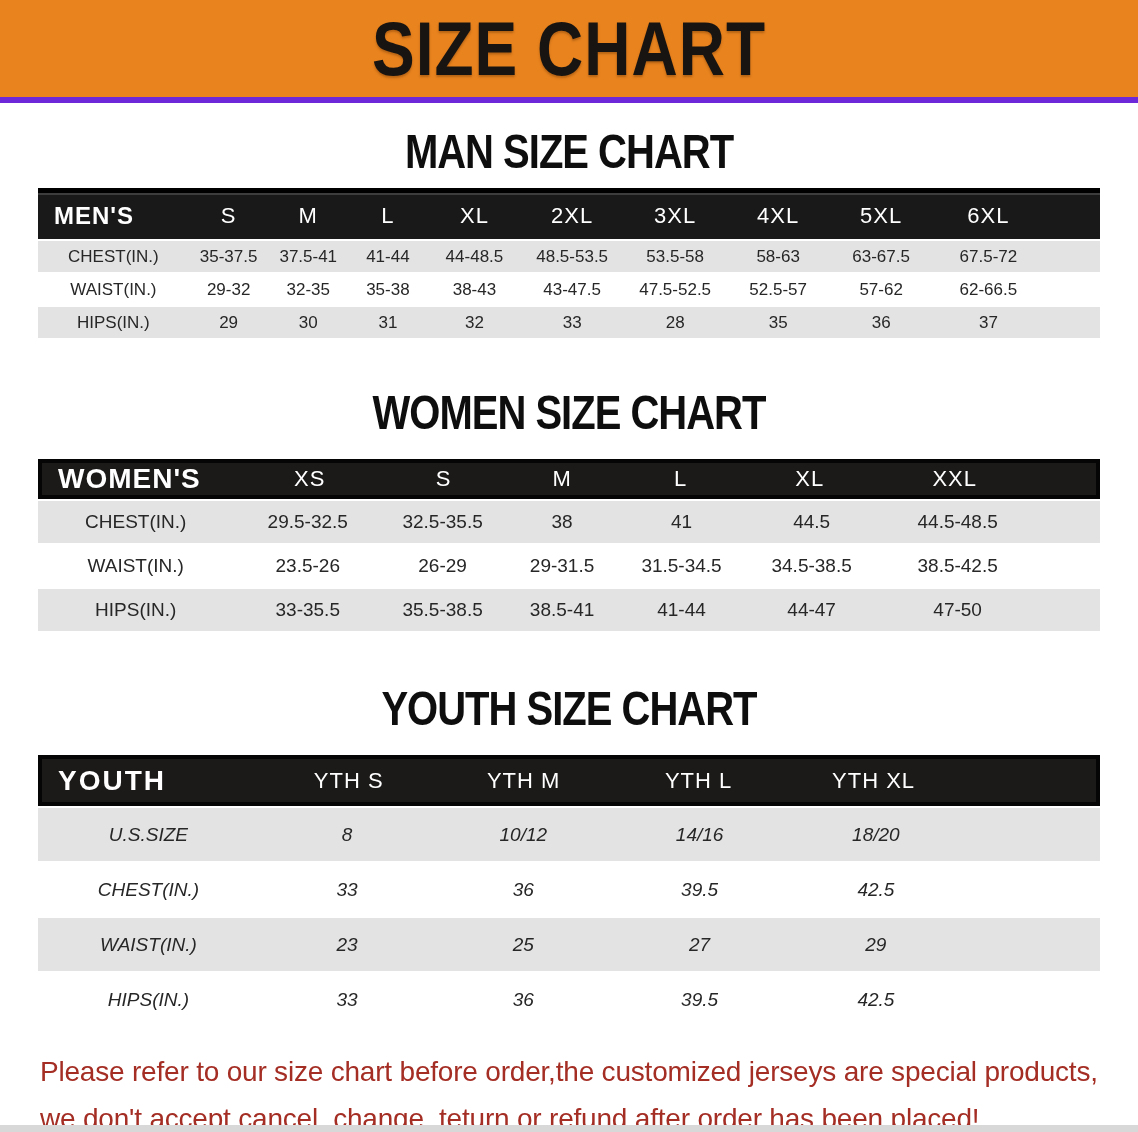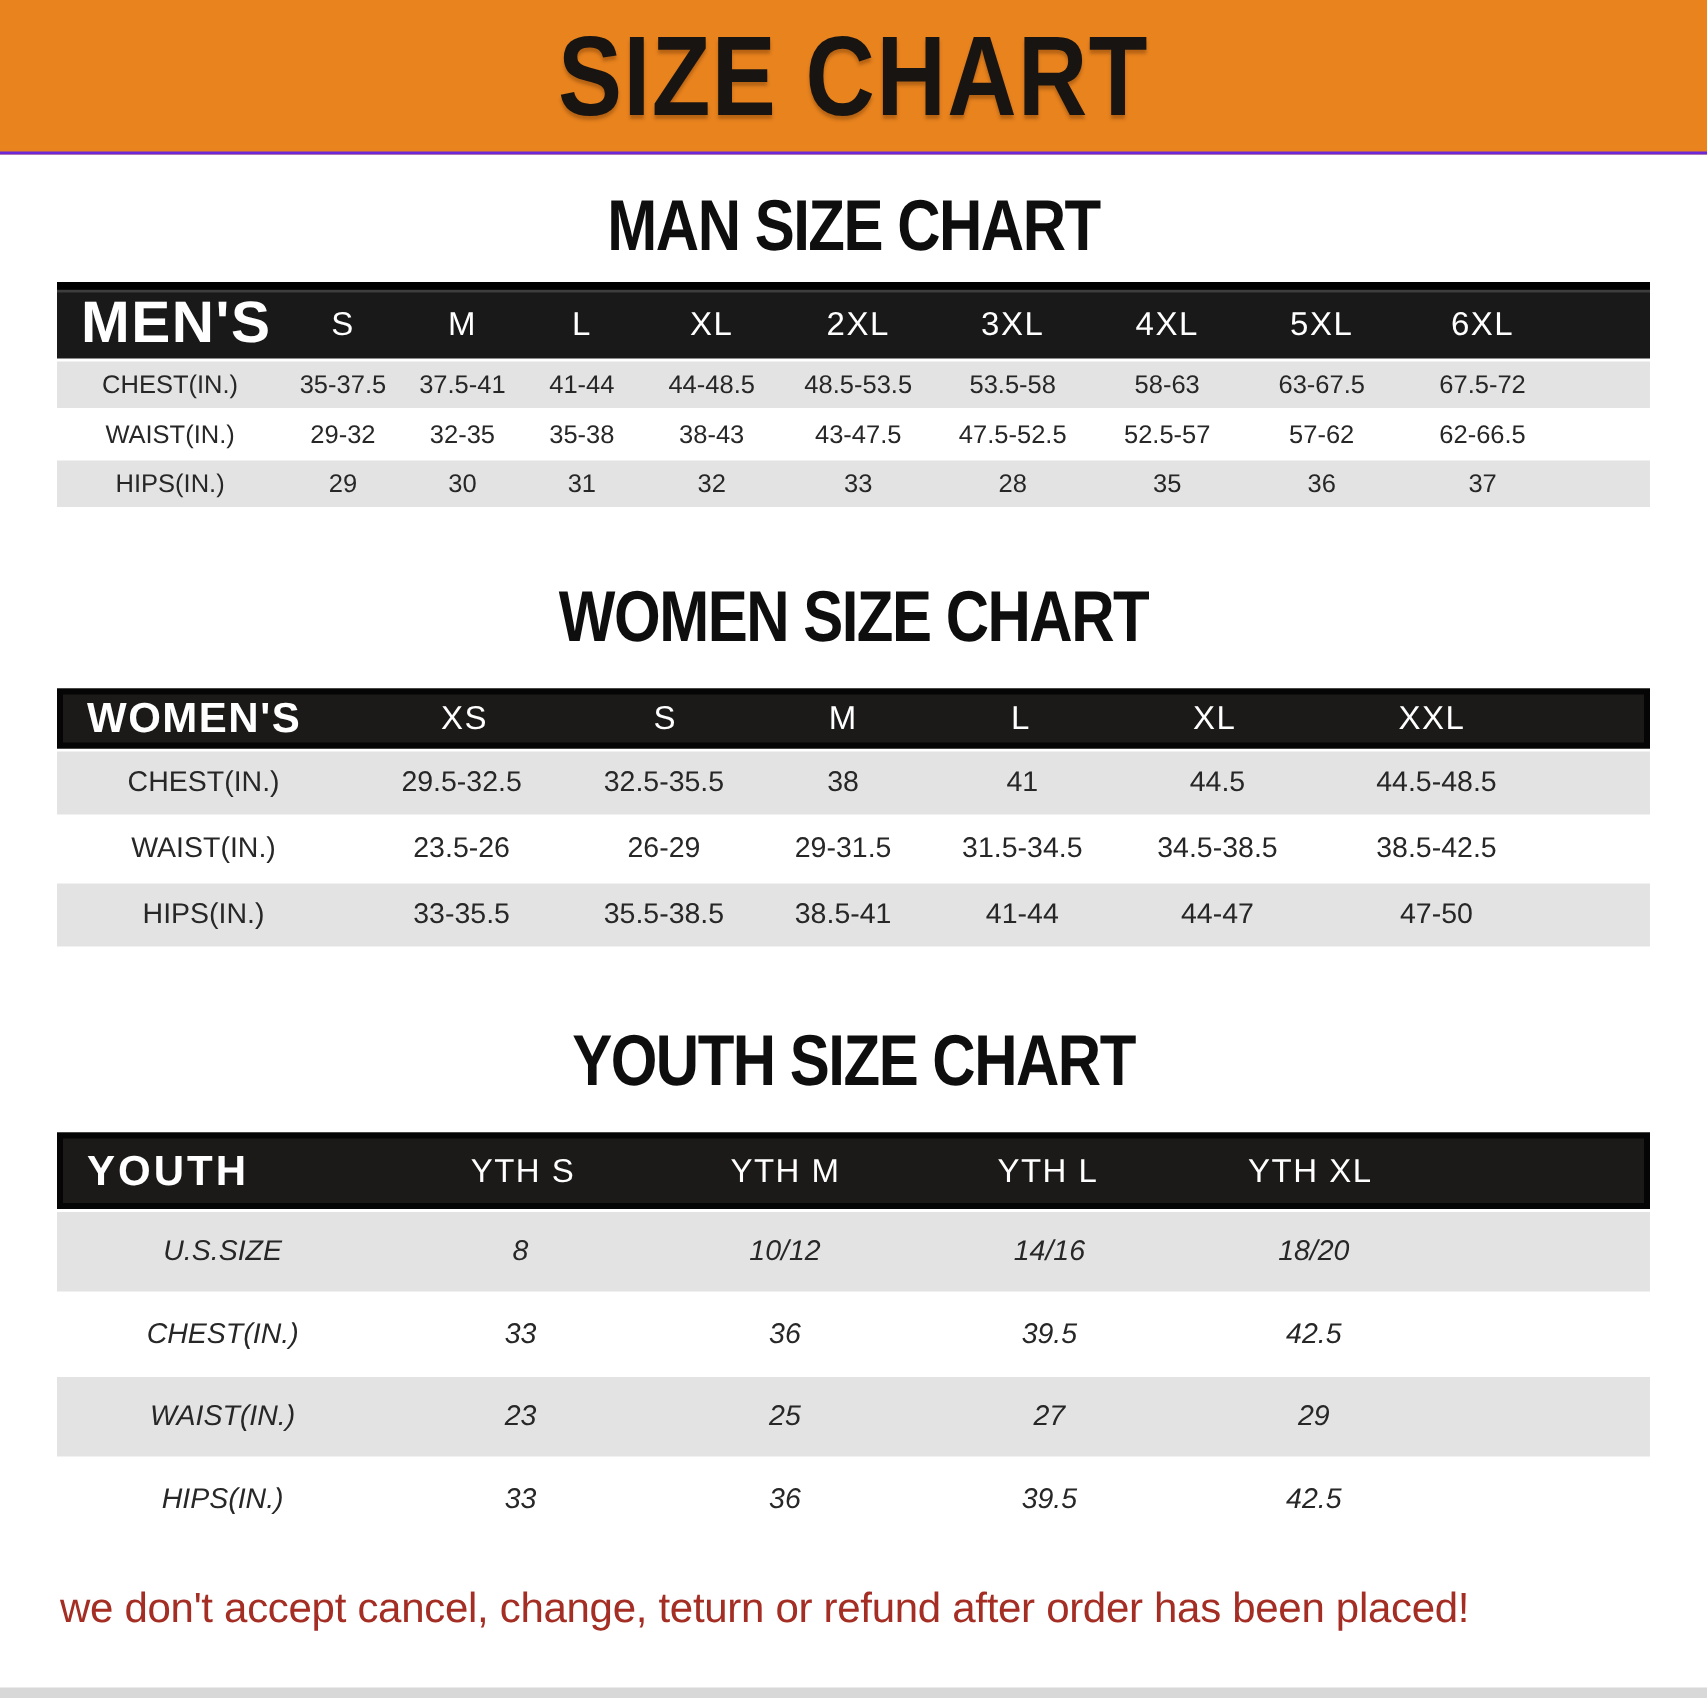--- a/index.html
+++ b/index.html
@@ -9,21 +9,21 @@
     background: #ffffff;
     font-family: "Liberation Sans", sans-serif;
     overflow: hidden;
     position: relative;
   }
 
   
   .banner {
     height: 103px;
     background: #E8831E;
-    border-bottom: 2px solid #6d28d9;
+    border-bottom: 6px solid #6d28d9;
     display: flex; align-items: center; justify-content: center;
   }
   .banner-title {
     margin: 0;
     font-size: 64px; font-weight: bold;
     color: #181411;
     letter-spacing: 1px;
     transform: scaleY(1.18);
     text-shadow: 0 2px 2px rgba(90,40,0,0.35);
     white-space: nowrap;
@@ -57,21 +57,21 @@
   .men .thead {
     height: 51px;
     background: #191919;
     border-top: 5px solid #000;
     box-shadow: inset 0 2px 0 #3d3d3d;
   }
   .women .thead { height: 40px; background: #1c1a19; border: 4px solid #050505; }
   .youth .thead { height: 51px; background: #1c1a19; border: 4px solid #050505; }
 
   .corner { font-weight: bold; padding-left: 16px; text-align: left; white-space: nowrap; }
-  .men .corner   { font-size: 39px; letter-spacing: 1px; }
+  .men .corner   { font-size: 24px; letter-spacing: 1px; }
   .women .corner { font-size: 28px; letter-spacing: 1px; }
   .youth .corner { font-size: 28px; letter-spacing: 2px; }
   .size-head { font-size: 22px; font-weight: 400; text-align: center; letter-spacing: 1px; white-space: nowrap; }
 
   .trow { color: #272727; }
   .trow > span { text-align: center; white-space: nowrap; }
   .men .trow   { height: 31px; margin-top: 2px; font-size: 17px; }
   .women .trow { height: 42px; margin-top: 2px; font-size: 19px; }
   .youth .trow { height: 53px; margin-top: 2px; font-size: 19px; font-style: italic; }
   .stripe { background: #E3E3E3; }
@@ -234,16 +234,17 @@
   <div class="grid youth-cols trow">
     <span>HIPS(IN.)</span>
     <span>33</span>
     <span>36</span>
     <span>39.5</span>
     <span>42.5</span>
   </div>
 </div>
 
 <footer class="disclaimer">
+  <p>Please refer to our size chart before order,the customized jerseys are special products,</p>
   <p>we don't accept cancel, change, teturn or refund after order has been placed!</p>
 </footer>
 
 <div class="bottom-edge"></div>
 
 </body></html>

